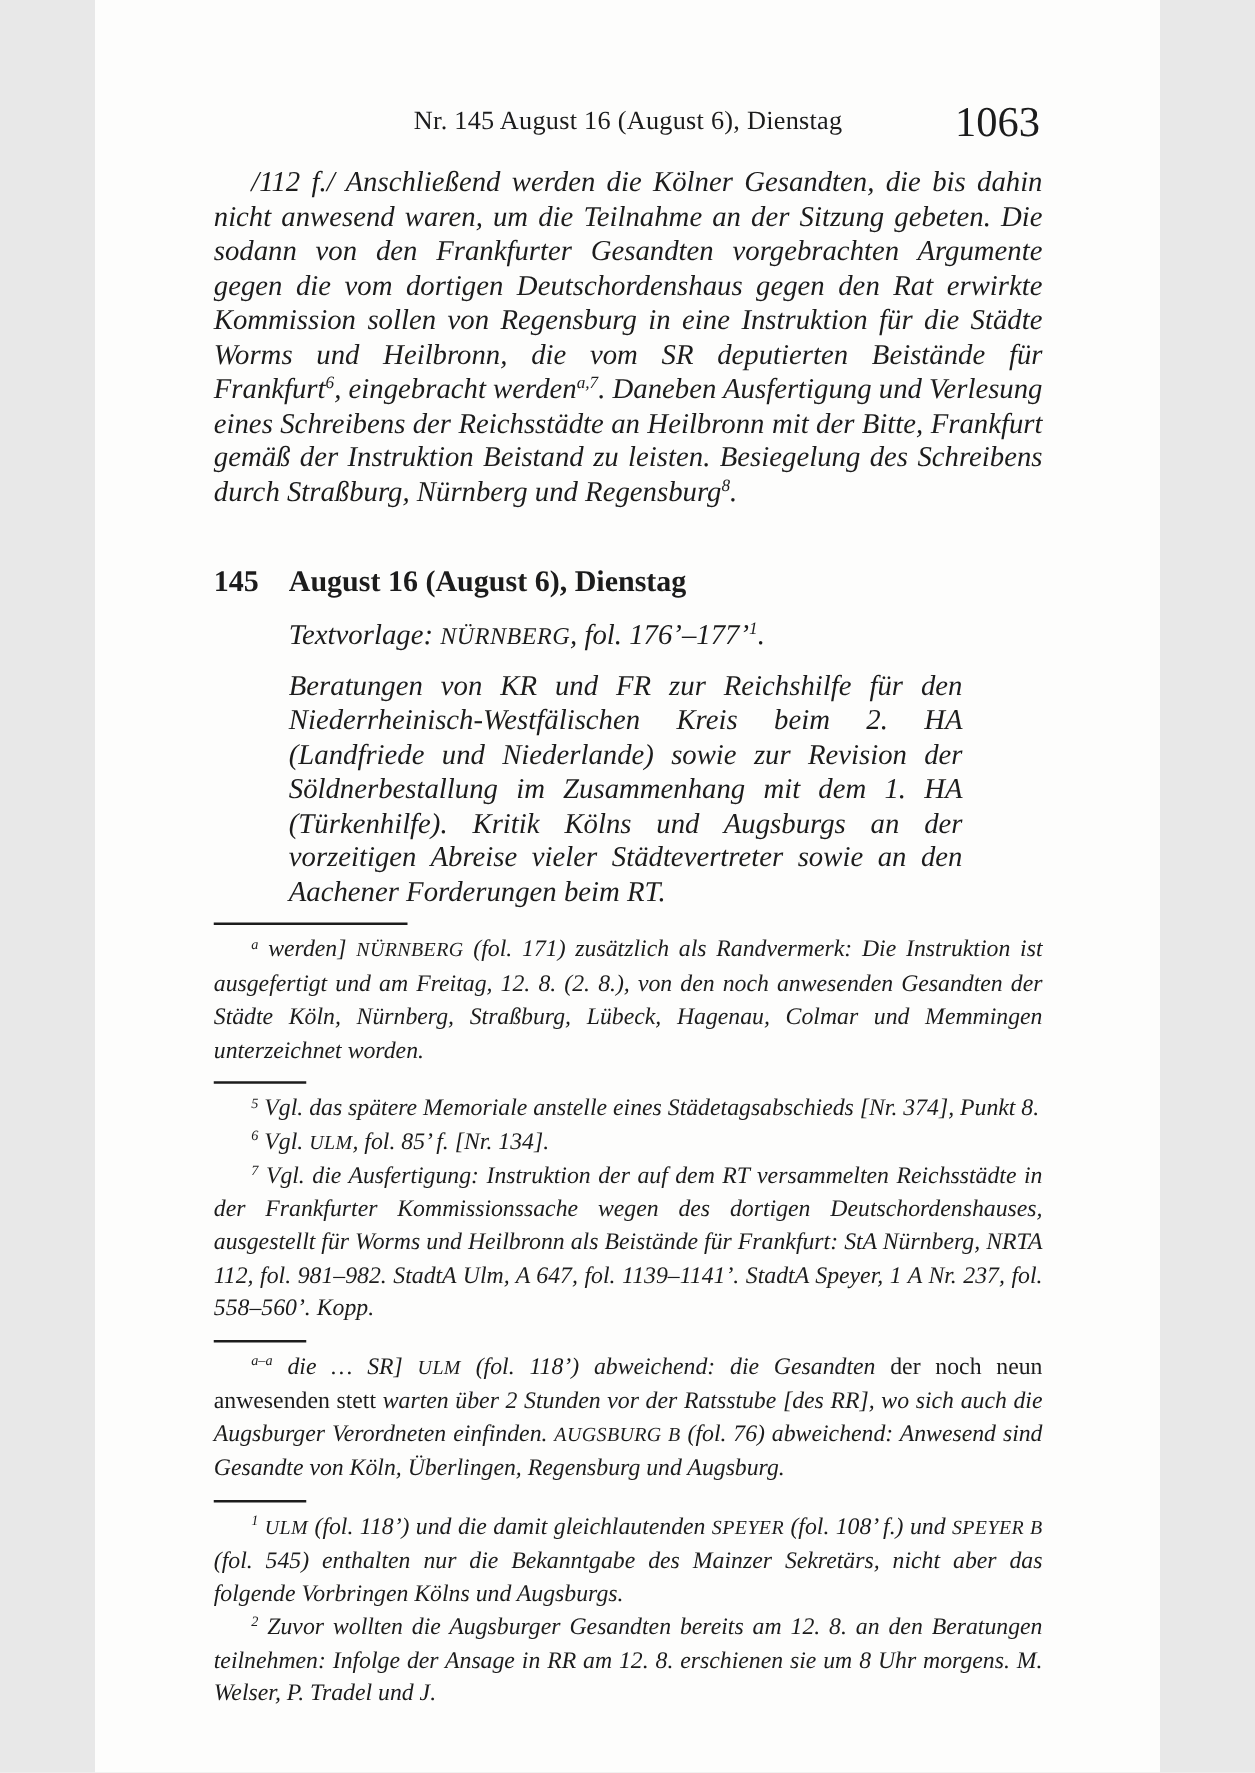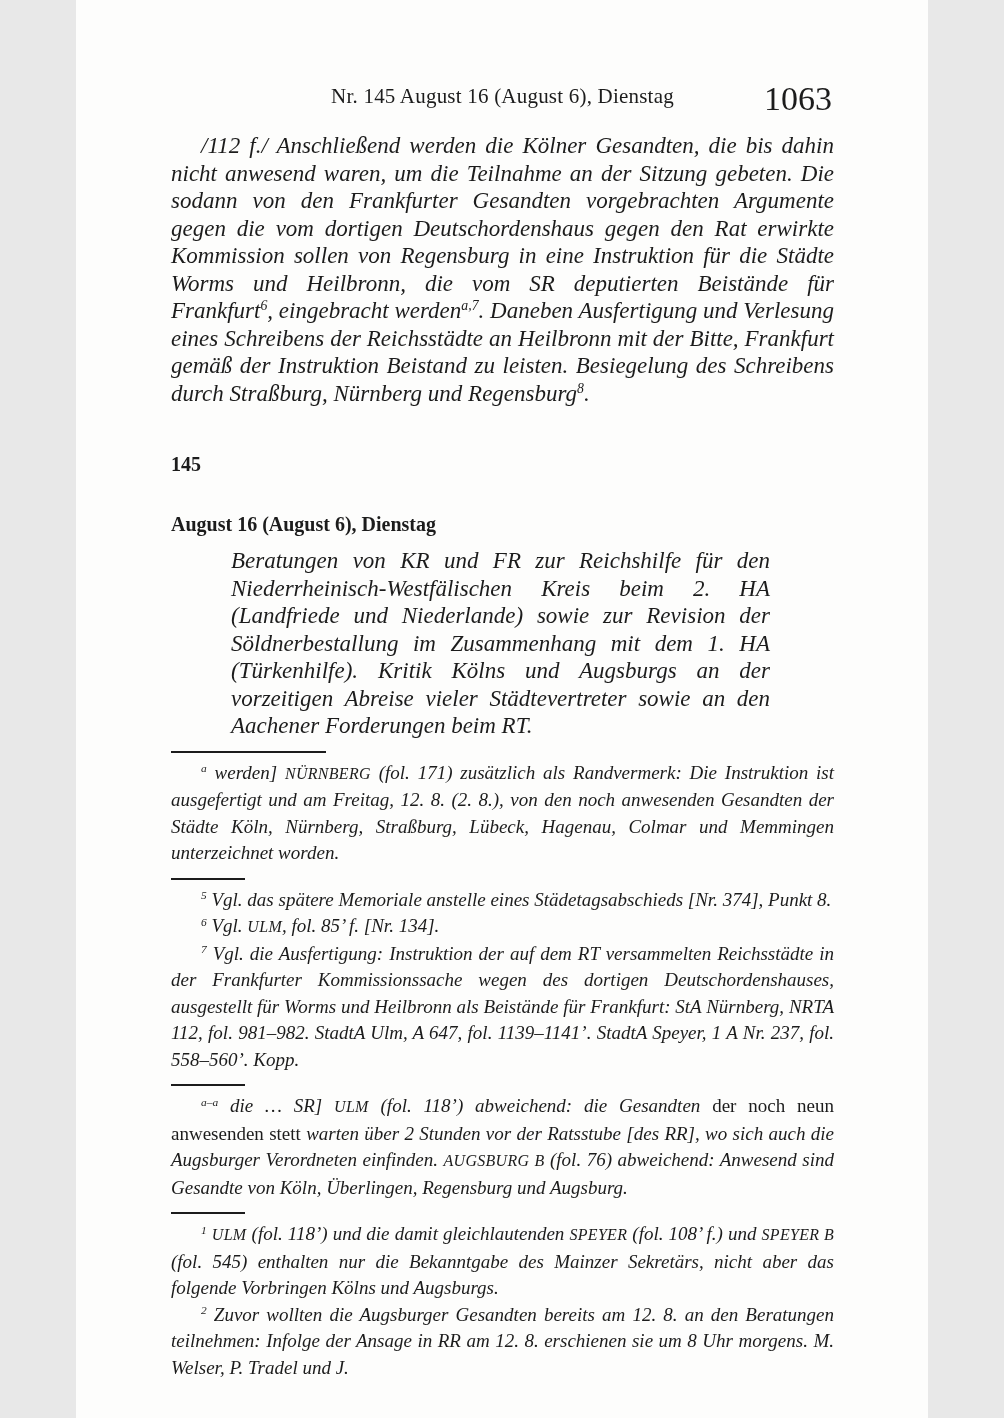--- a/index.html
+++ b/index.html
@@ -16,21 +16,21 @@
   }
   
   .pg-header{position:relative;height:30px;margin-bottom:18px;}
   .running-title{display:block;text-align:center;font-size:21px;letter-spacing:.01em;}
   .page-number{position:absolute;right:2px;top:-4px;font-size:34px;}
   
   .main-par{font-size:23px;line-height:27.5px;text-align:justify;margin:0;}
   .italic{font-style:italic;}
   .indent{text-indent:30px;}
   
-  .entry-heading{display:flex;font-weight:bold;font-size:20px;margin-top:46px;flex-direction:column;}
+  .entry-heading{display:flex;font-weight:bold;font-size:24px;margin-top:46px;}
   .entry-number{width:60px;flex:0 0 60px;}
   .source-note{margin:14px 0 0 60px;font-style:italic;font-size:23px;line-height:27.5px;}
   .summary{margin:11px 64px 0 60px;font-style:italic;font-size:23px;line-height:27.5px;text-align:justify;}
   .vormittag{margin-top:16px;}
   
   .sep{border:0;border-top:2px solid #1c1c1c;margin:11px 0 7px 0;}
   .sep-long{width:155px;}
   .sep-short{width:74px;}
   .fnote{font-size:19px;line-height:26.5px;text-align:justify;margin:0;font-style:italic;text-indent:30px;}
   
@@ -61,20 +61,21 @@
 
   <div class="pencil">
     <span class="dot">.</span><span class="num">5</span>
   </div>
 
   <div class="entry-heading">
     <span class="entry-number">145</span>
     <span class="entry-title">August 16 (August 6), Dienstag</span>
   </div>
 
+  <p class="source-note"><span>Textvorlage: </span><span class="sc">NÜRNBERG</span><span>, fol. 176’–177’</span><span class="sup">1</span><span>.</span></p>
 
   <p class="summary"><span>Beratungen von KR und FR zur Reichshilfe für den Niederrheinisch-Westfälischen Kreis beim 2. HA (Landfriede und Niederlande) sowie zur Revision der Söldnerbestallung im Zusammenhang mit dem 1. HA (Türkenhilfe). Kritik Kölns und Augsburgs an der vorzeitigen Abreise vieler Städtevertreter sowie an den Aachener Forderungen beim RT.</span></p>
 
 
   <hr class="sep sep-long">
   <p class="fnote"><span class="sup">a</span><span> werden] </span><span class="sc">NÜRNBERG</span><span> (fol. 171) zusätzlich als Randvermerk: Die Instruktion ist ausgefertigt und am Freitag, 12. 8. (2. 8.), von den noch anwesenden Gesandten der Städte Köln, Nürnberg, Straßburg, Lübeck, Hagenau, Colmar und Memmingen unterzeichnet worden.</span></p>
 
   <hr class="sep sep-short">
   <p class="fnote"><span class="sup">5</span><span> Vgl. das spätere Memoriale anstelle eines Städetagsabschieds [Nr. 374], Punkt 8.</span></p>
   <p class="fnote"><span class="sup">6</span><span> Vgl. </span><span class="sc">ULM</span><span>, fol. 85’ f. [Nr. 134].</span></p>

